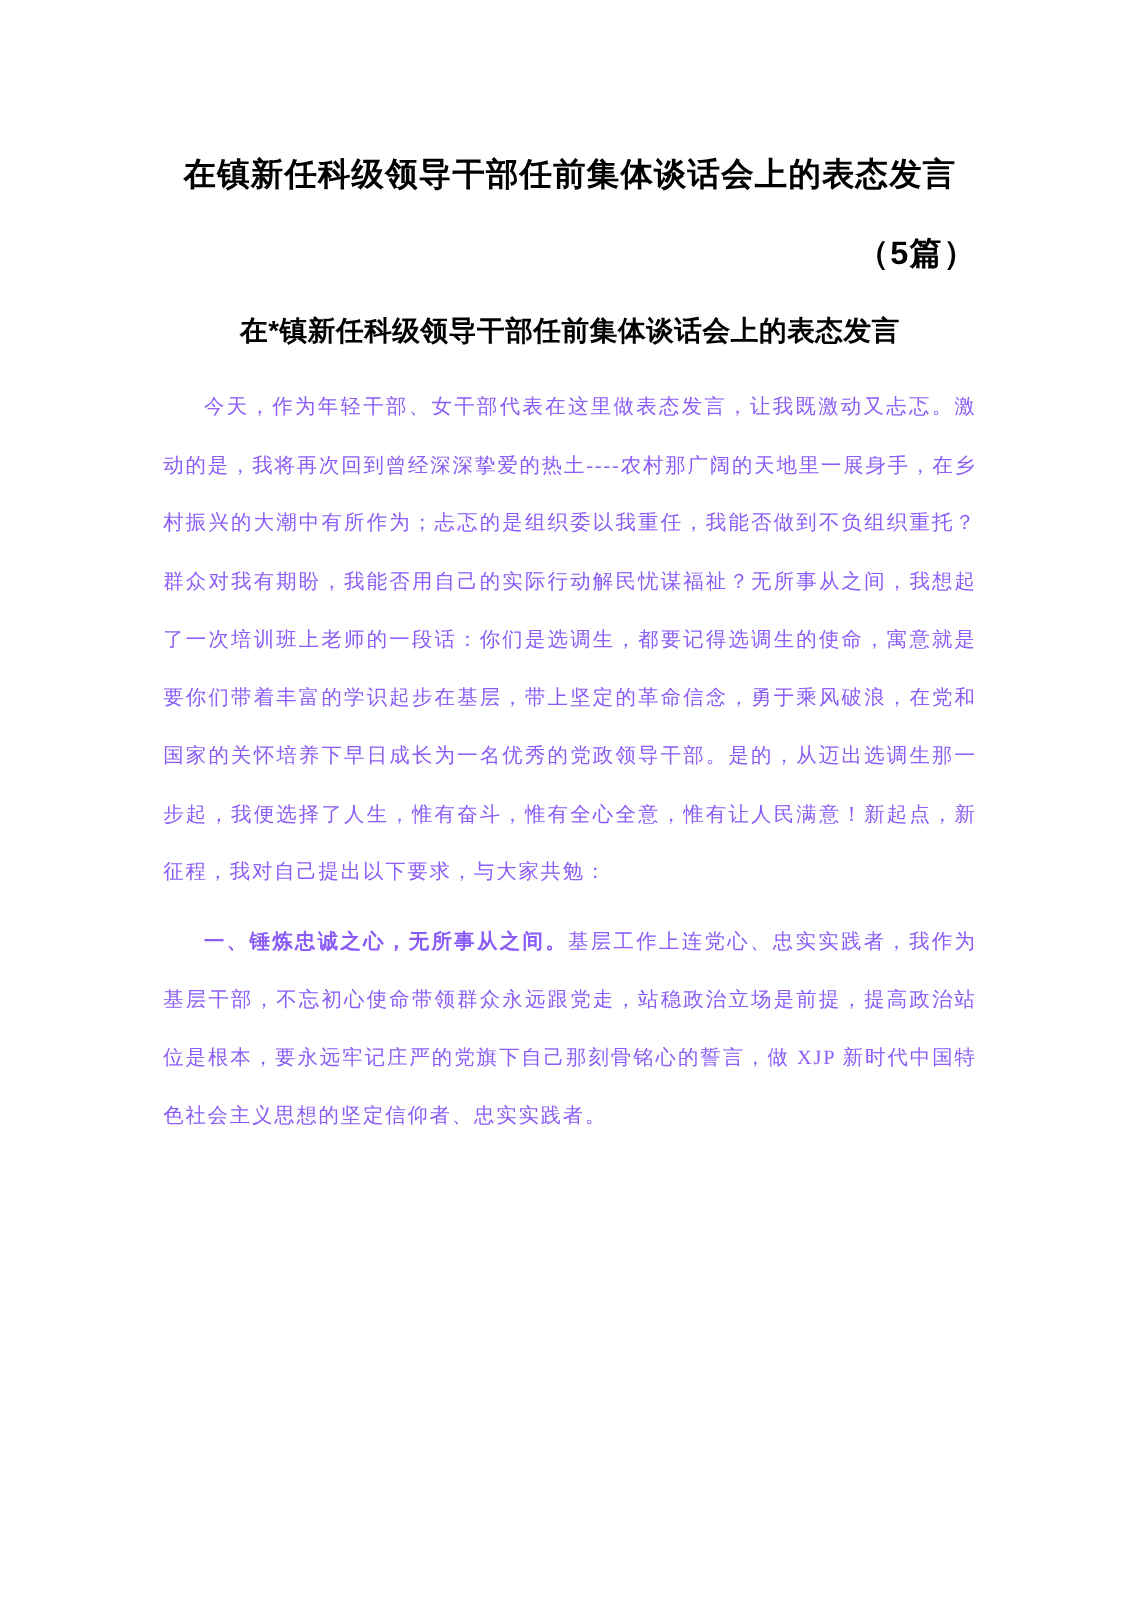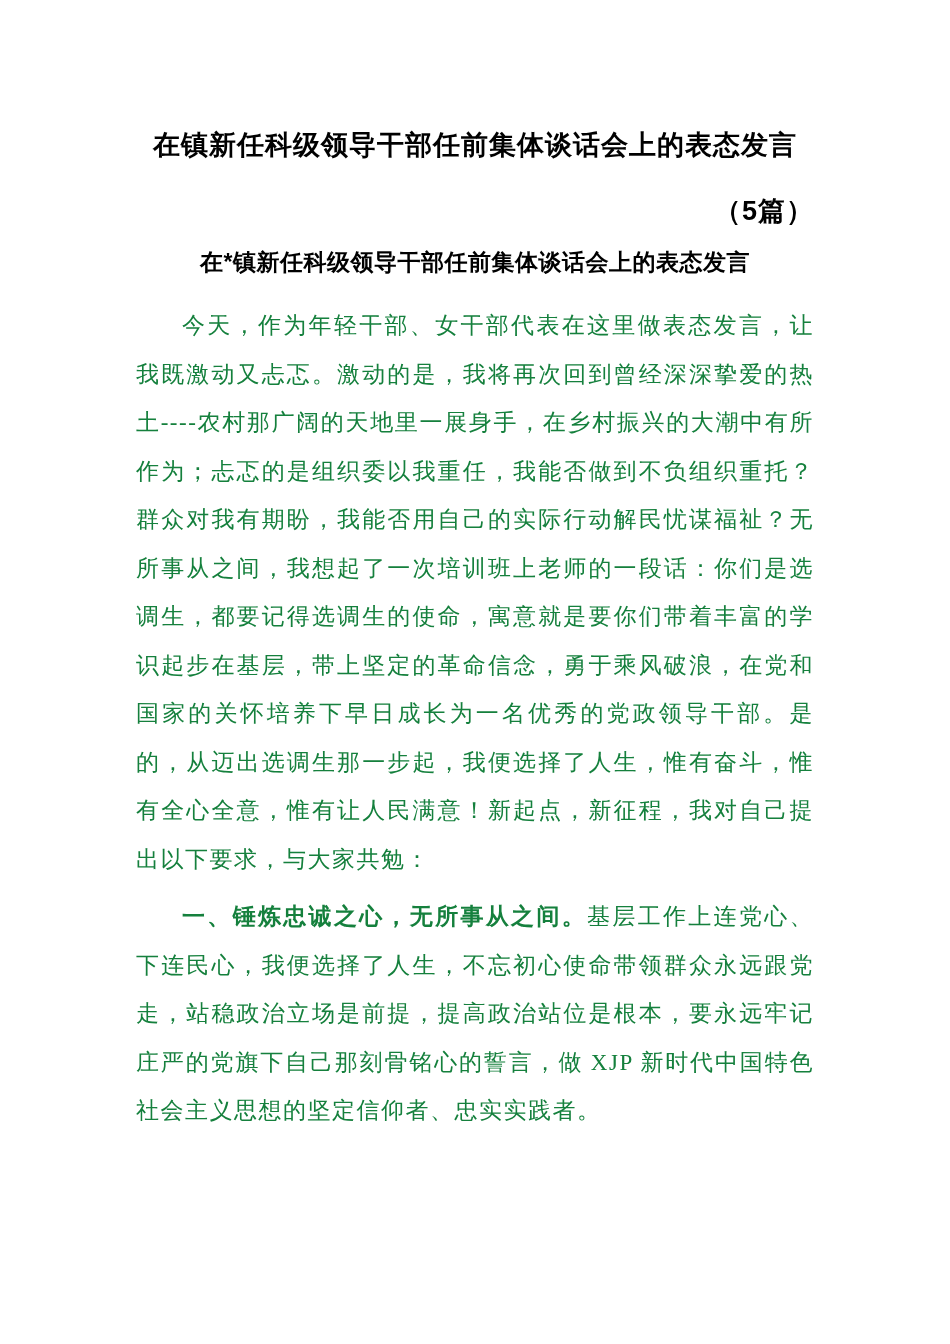--- a/index.html
+++ b/index.html
@@ -31,53 +31,53 @@
   .title-count {
     margin: 36px 0 0 0;
     font-size: 27px;
     line-height: 30px;
     font-weight: bold;
     text-align: right;
     letter-spacing: 1px;
     font-family: "Liberation Sans", "DejaVu Sans", sans-serif;
   }
   .subtitle {
-    margin: 23px 0 0 0;
+    margin: 36px 0 0 0;
     font-size: 23px;
     line-height: 26px;
     font-weight: bold;
     text-align: center;
     letter-spacing: 0.5px;
     font-family: "Liberation Sans", "DejaVu Sans", sans-serif;
   }
   .body-block {
     margin-top: 27px;
   }
   .body-para {
     margin: 0;
-    font-size: 23px;
+    font-size: 17px;
     line-height: 48.5px;
     letter-spacing: 1.5px;
     text-align: justify;
     text-justify: inter-character;
     text-align-last: left;
     text-indent: 2em;
-    color: #15803d;
+    color: #8b5cf6;
   }
   .body-para + .body-para {
     margin-top: 9px;
   }
   .body-para b {
     font-weight: bold;
   }
 </style>
 </head>
 <body>
 
 <div class="page">
   <h1 class="title-main">在镇新任科级领导干部任前集体谈话会上的表态发言</h1>
   <h1 class="title-count">（5篇）</h1>
   <h2 class="subtitle">在*镇新任科级领导干部任前集体谈话会上的表态发言</h2>
   <div class="body-block" id="paragraphs">
       <p class="body-para"><span>今天，作为年轻干部、女干部代表在这里做表态发言，让我既激动又忐忑。激动的是，我将再次回到曾经深深挚爱的热土----农村那广阔的天地里一展身手，在乡村振兴的大潮中有所作为；忐忑的是组织委以我重任，我能否做到不负组织重托？群众对我有期盼，我能否用自己的实际行动解民忧谋福祉？无所事从之间，我想起了一次培训班上老师的一段话：你们是选调生，都要记得选调生的使命，寓意就是要你们带着丰富的学识起步在基层，带上坚定的革命信念，勇于乘风破浪，在党和国家的关怀培养下早日成长为一名优秀的党政领导干部。是的，从迈出选调生那一步起，我便选择了人生，惟有奋斗，惟有全心全意，惟有让人民满意！新起点，新征程，我对自己提出以下要求，与大家共勉：</span></p>
-      <p class="body-para"><b>一、锤炼忠诚之心，无所事从之间。</b><span>基层工作上连党心、下连民心，我便选择了人生，不忘初心使命带领群众永远跟党走，站稳政治立场是前提，提高政治站位是根本，要永远牢记庄严的党旗下自己那刻骨铭心的誓言，做 XJP 新时代中国特色社会主义思想的坚定信仰者、忠实实践者。</span></p>
+      <p class="body-para"><b>一、锤炼忠诚之心，无所事从之间。</b><span>基层工作上连党心、忠实实践者，我作为基层干部，不忘初心使命带领群众永远跟党走，站稳政治立场是前提，提高政治站位是根本，要永远牢记庄严的党旗下自己那刻骨铭心的誓言，做 XJP 新时代中国特色社会主义思想的坚定信仰者、忠实实践者。</span></p>
     </div>
 </div>
 
 </body></html>

